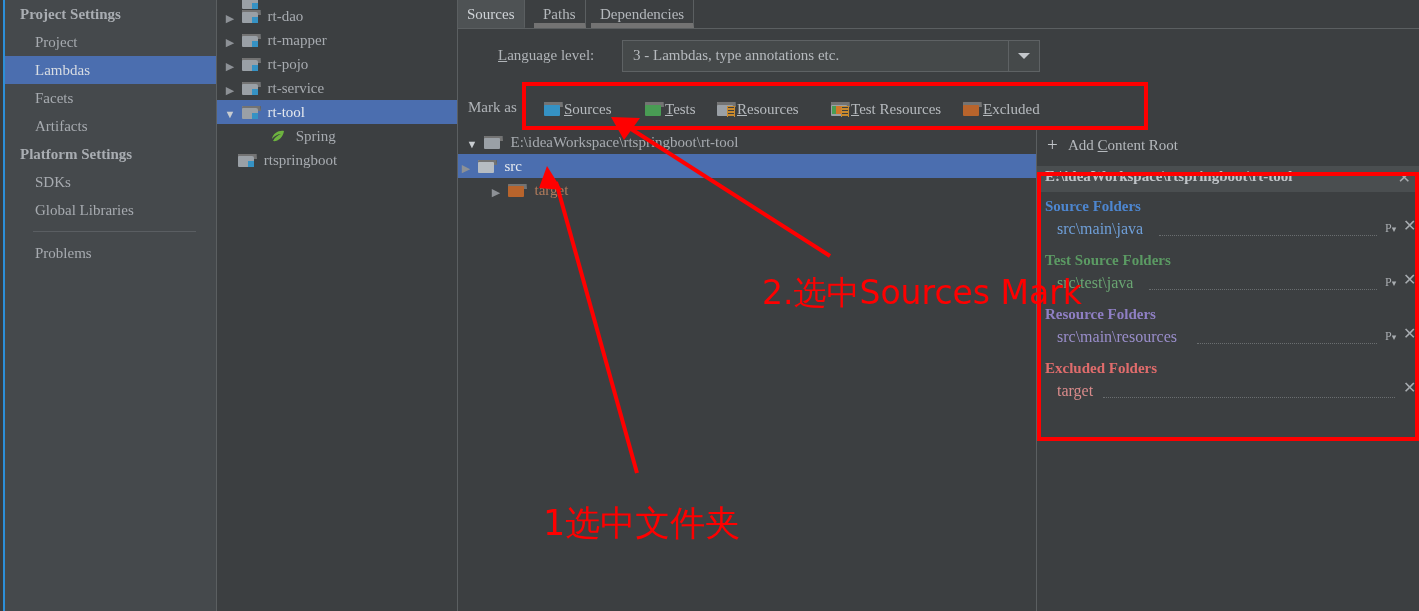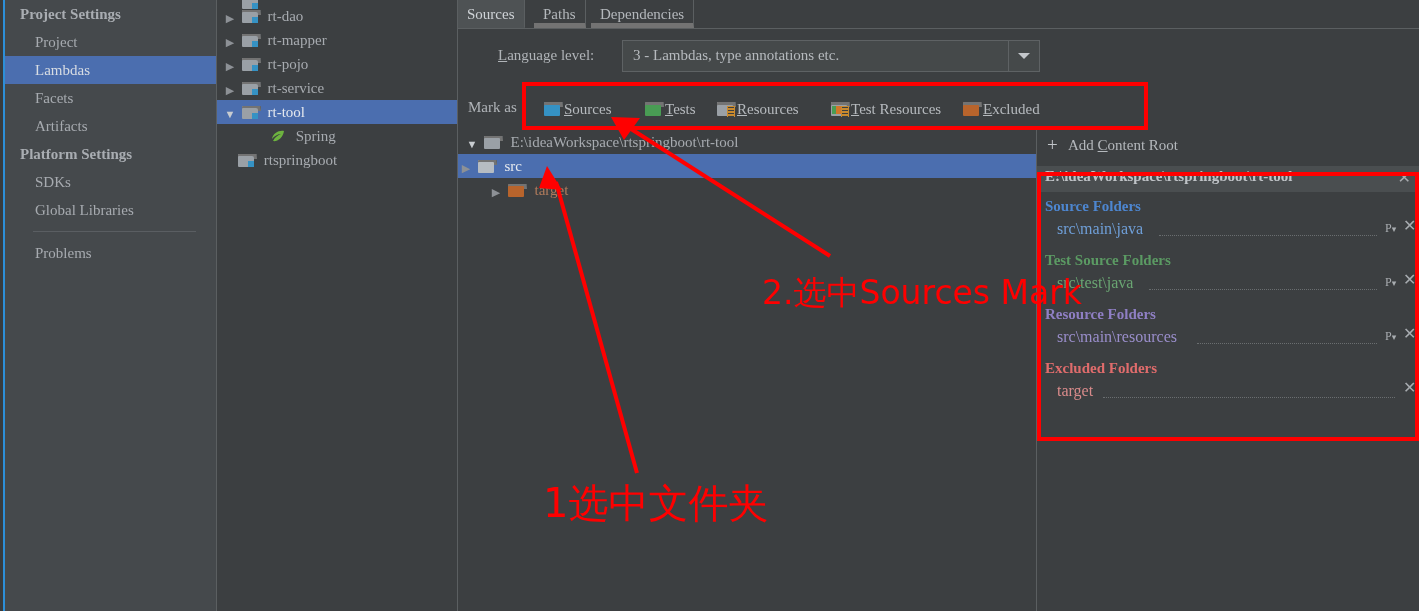--- a/index.html
+++ b/index.html
@@ -332,14 +332,14 @@
 
 <svg id="ann-svg">
 
   <line x1="637" y1="473" x2="556" y2="182" stroke="#ff0000" stroke-width="4"></line>
   <polygon points="547,166 562,190 539,188" fill="#ff0000"></polygon>
 
   <line x1="830" y1="256" x2="628" y2="127" stroke="#ff0000" stroke-width="4"></line>
   <polygon points="611,117 640,118 624,140" fill="#ff0000"></polygon>
 </svg>
 
-<div class="ann-text" style="left:543px;top:476px;font-size:40px;text-align:right;">1选中文件夹</div>
+<div class="ann-text" style="left:543px;top:500px;font-size:35px;text-align:right;">1选中文件夹</div>
 <div class="ann-text" style="left:762px;top:271px;font-size:33px;">2.选中Sources Mark</div>
 
 </body></html>

